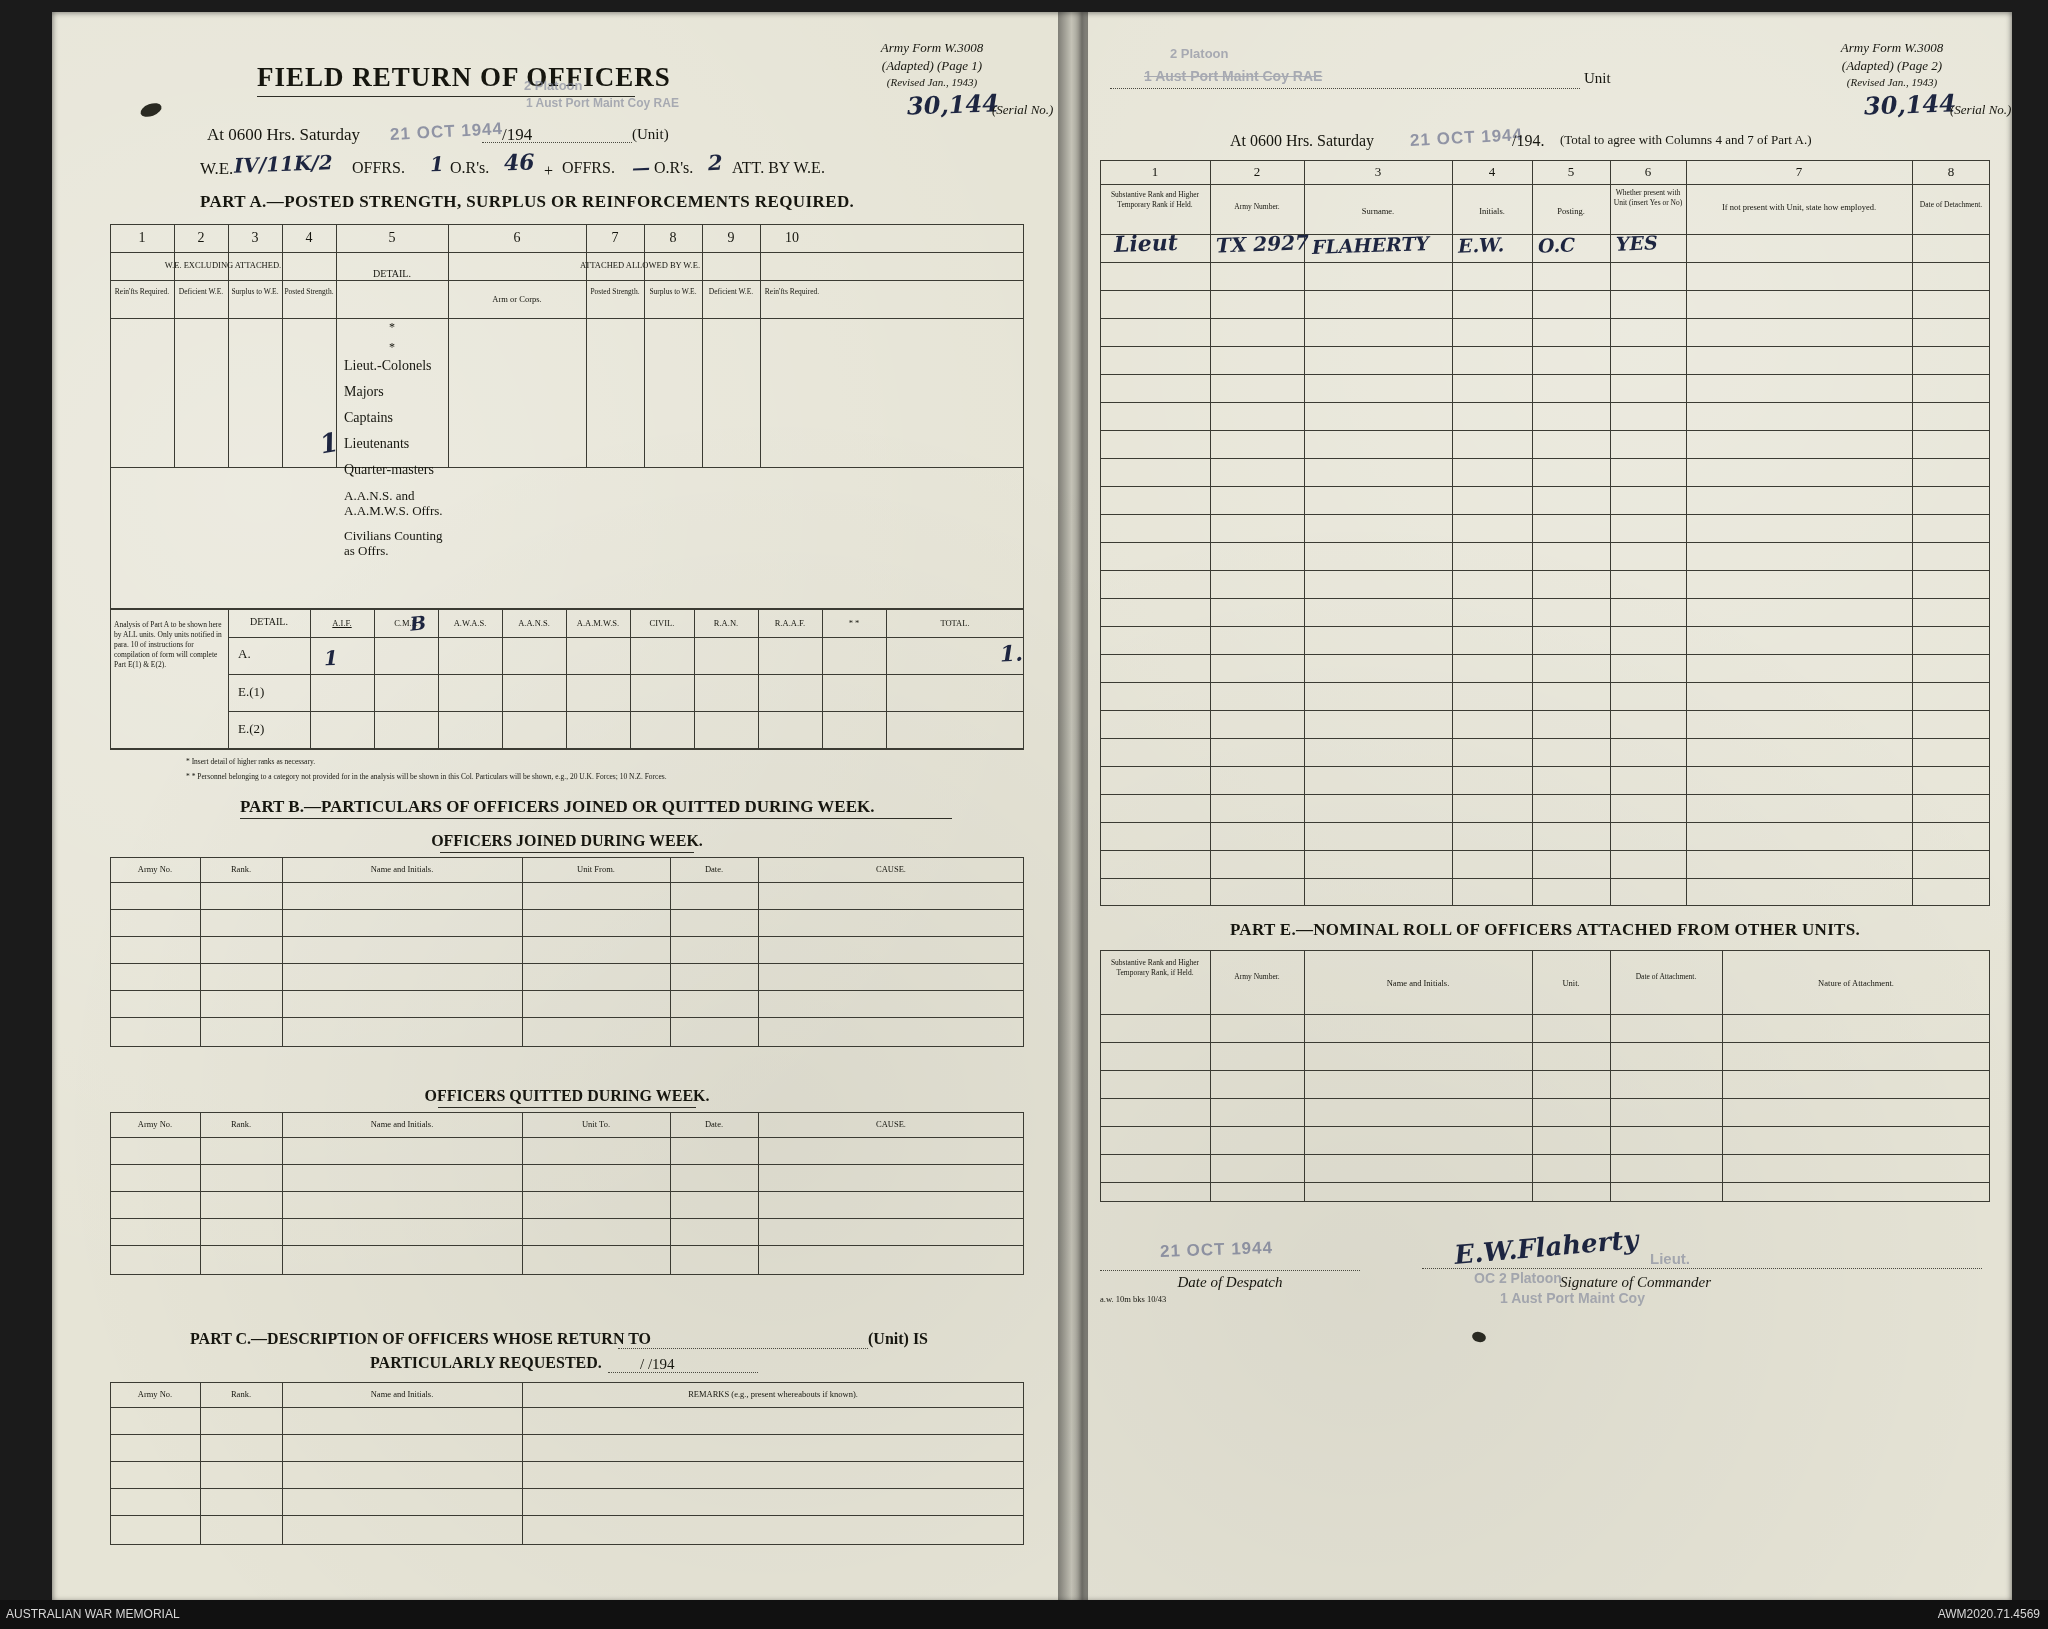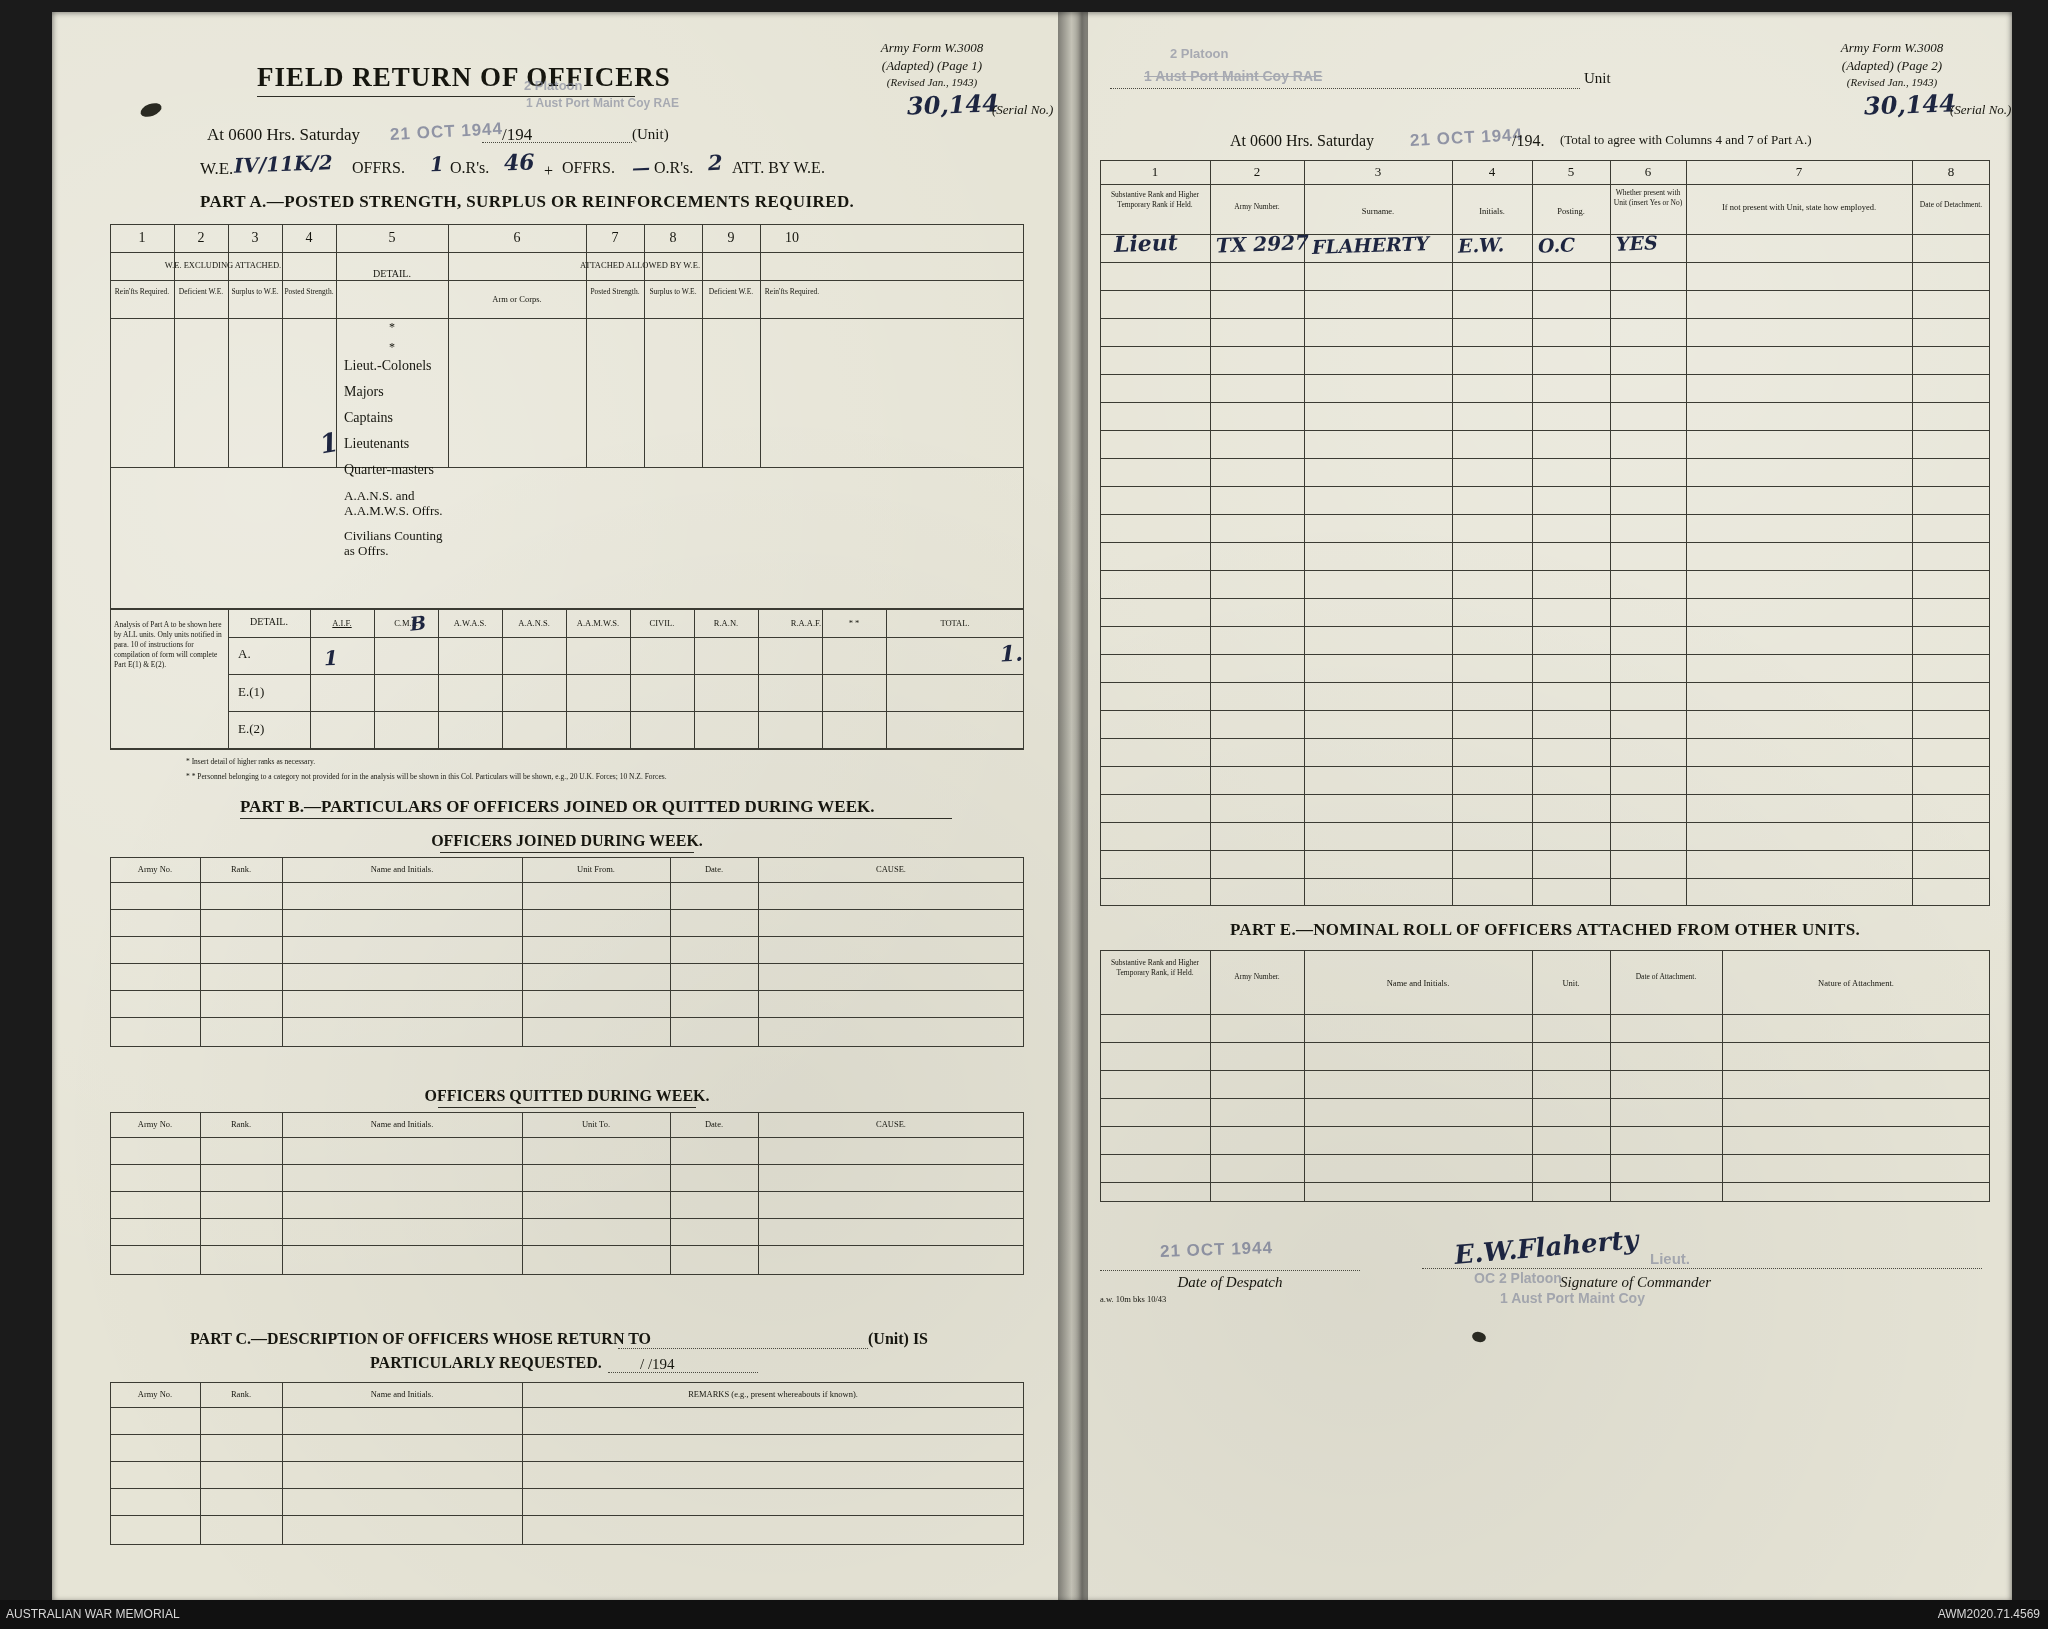--- a/index.html
+++ b/index.html
@@ -204,21 +204,21 @@
     <div class="vline" style="left:834px;top:597px;height:140px;"></div>
 
     <div class="t ctr sm" style="left:176px;top:604px;width:82px;">DETAIL.</div>
     <div class="t ctr xs" style="left:258px;top:606px;width:64px;text-decoration:underline;">A.I.F.</div>
     <div class="t ctr xs" style="left:322px;top:606px;width:64px;">C.M.F.</div>
     <div class="t ctr xs" style="left:386px;top:606px;width:64px;">A.W.A.S.</div>
     <div class="t ctr xs" style="left:450px;top:606px;width:64px;">A.A.N.S.</div>
     <div class="t ctr xs" style="left:514px;top:606px;width:64px;">A.A.M.W.S.</div>
     <div class="t ctr xs" style="left:578px;top:606px;width:64px;">CIVIL.</div>
     <div class="t ctr xs" style="left:642px;top:606px;width:64px;">R.A.N.</div>
-    <div class="t ctr xs" style="left:706px;top:606px;width:64px;margin-left:16px;">R.A.A.F.</div>
+    <div class="t ctr xs" style="left:706px;top:606px;width:64px;">R.A.A.F.</div>
     <div class="t ctr xs" style="left:770px;top:606px;width:64px;">* *</div>
     <div class="t ctr xs" style="left:834px;top:606px;width:138px;">TOTAL.</div>
 
     <div class="t" style="left:186px;top:634px;font-size:13px;">A.</div>
     <div class="t" style="left:186px;top:672px;font-size:13px;">E.(1)</div>
     <div class="t" style="left:186px;top:709px;font-size:13px;">E.(2)</div>
 
     <div class="ink" style="left:358px;top:600px;font-size:19px;transform:rotate(-6deg);">B</div>
     <div class="ink" style="left:272px;top:634px;font-size:20px;">1</div>
     <div class="ink" style="left:948px;top:628px;font-size:22px;">1.</div>

